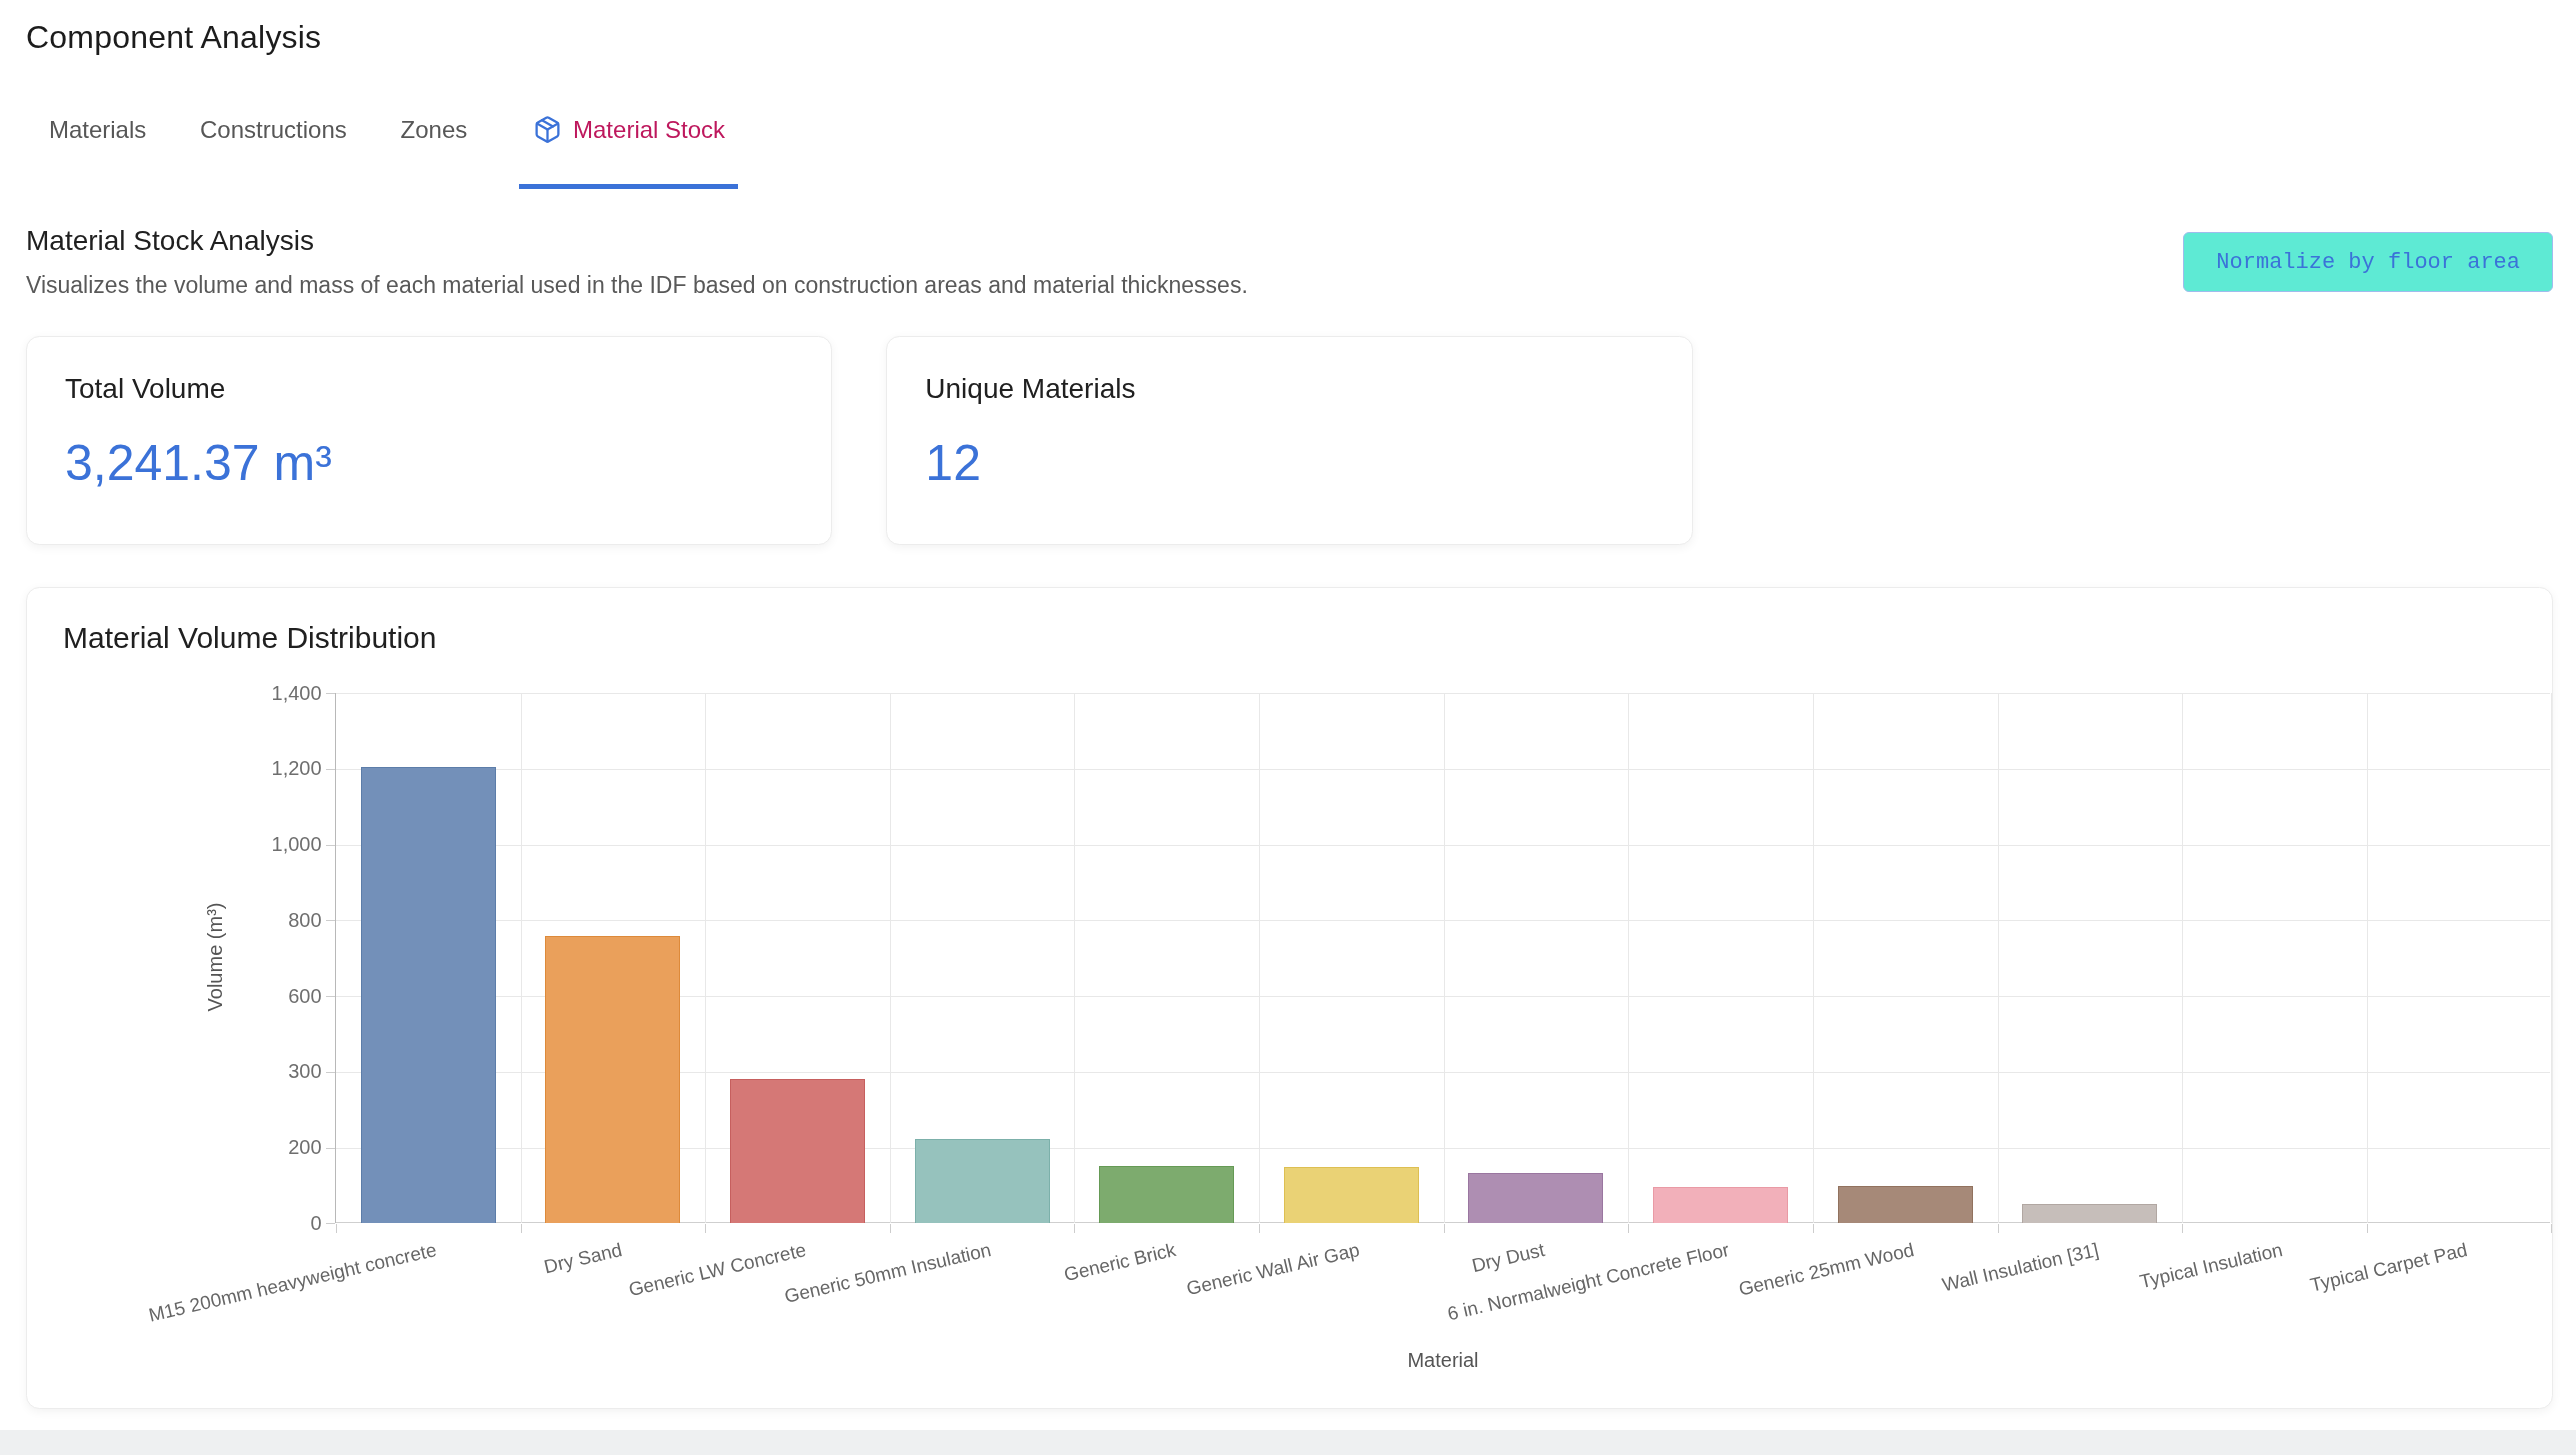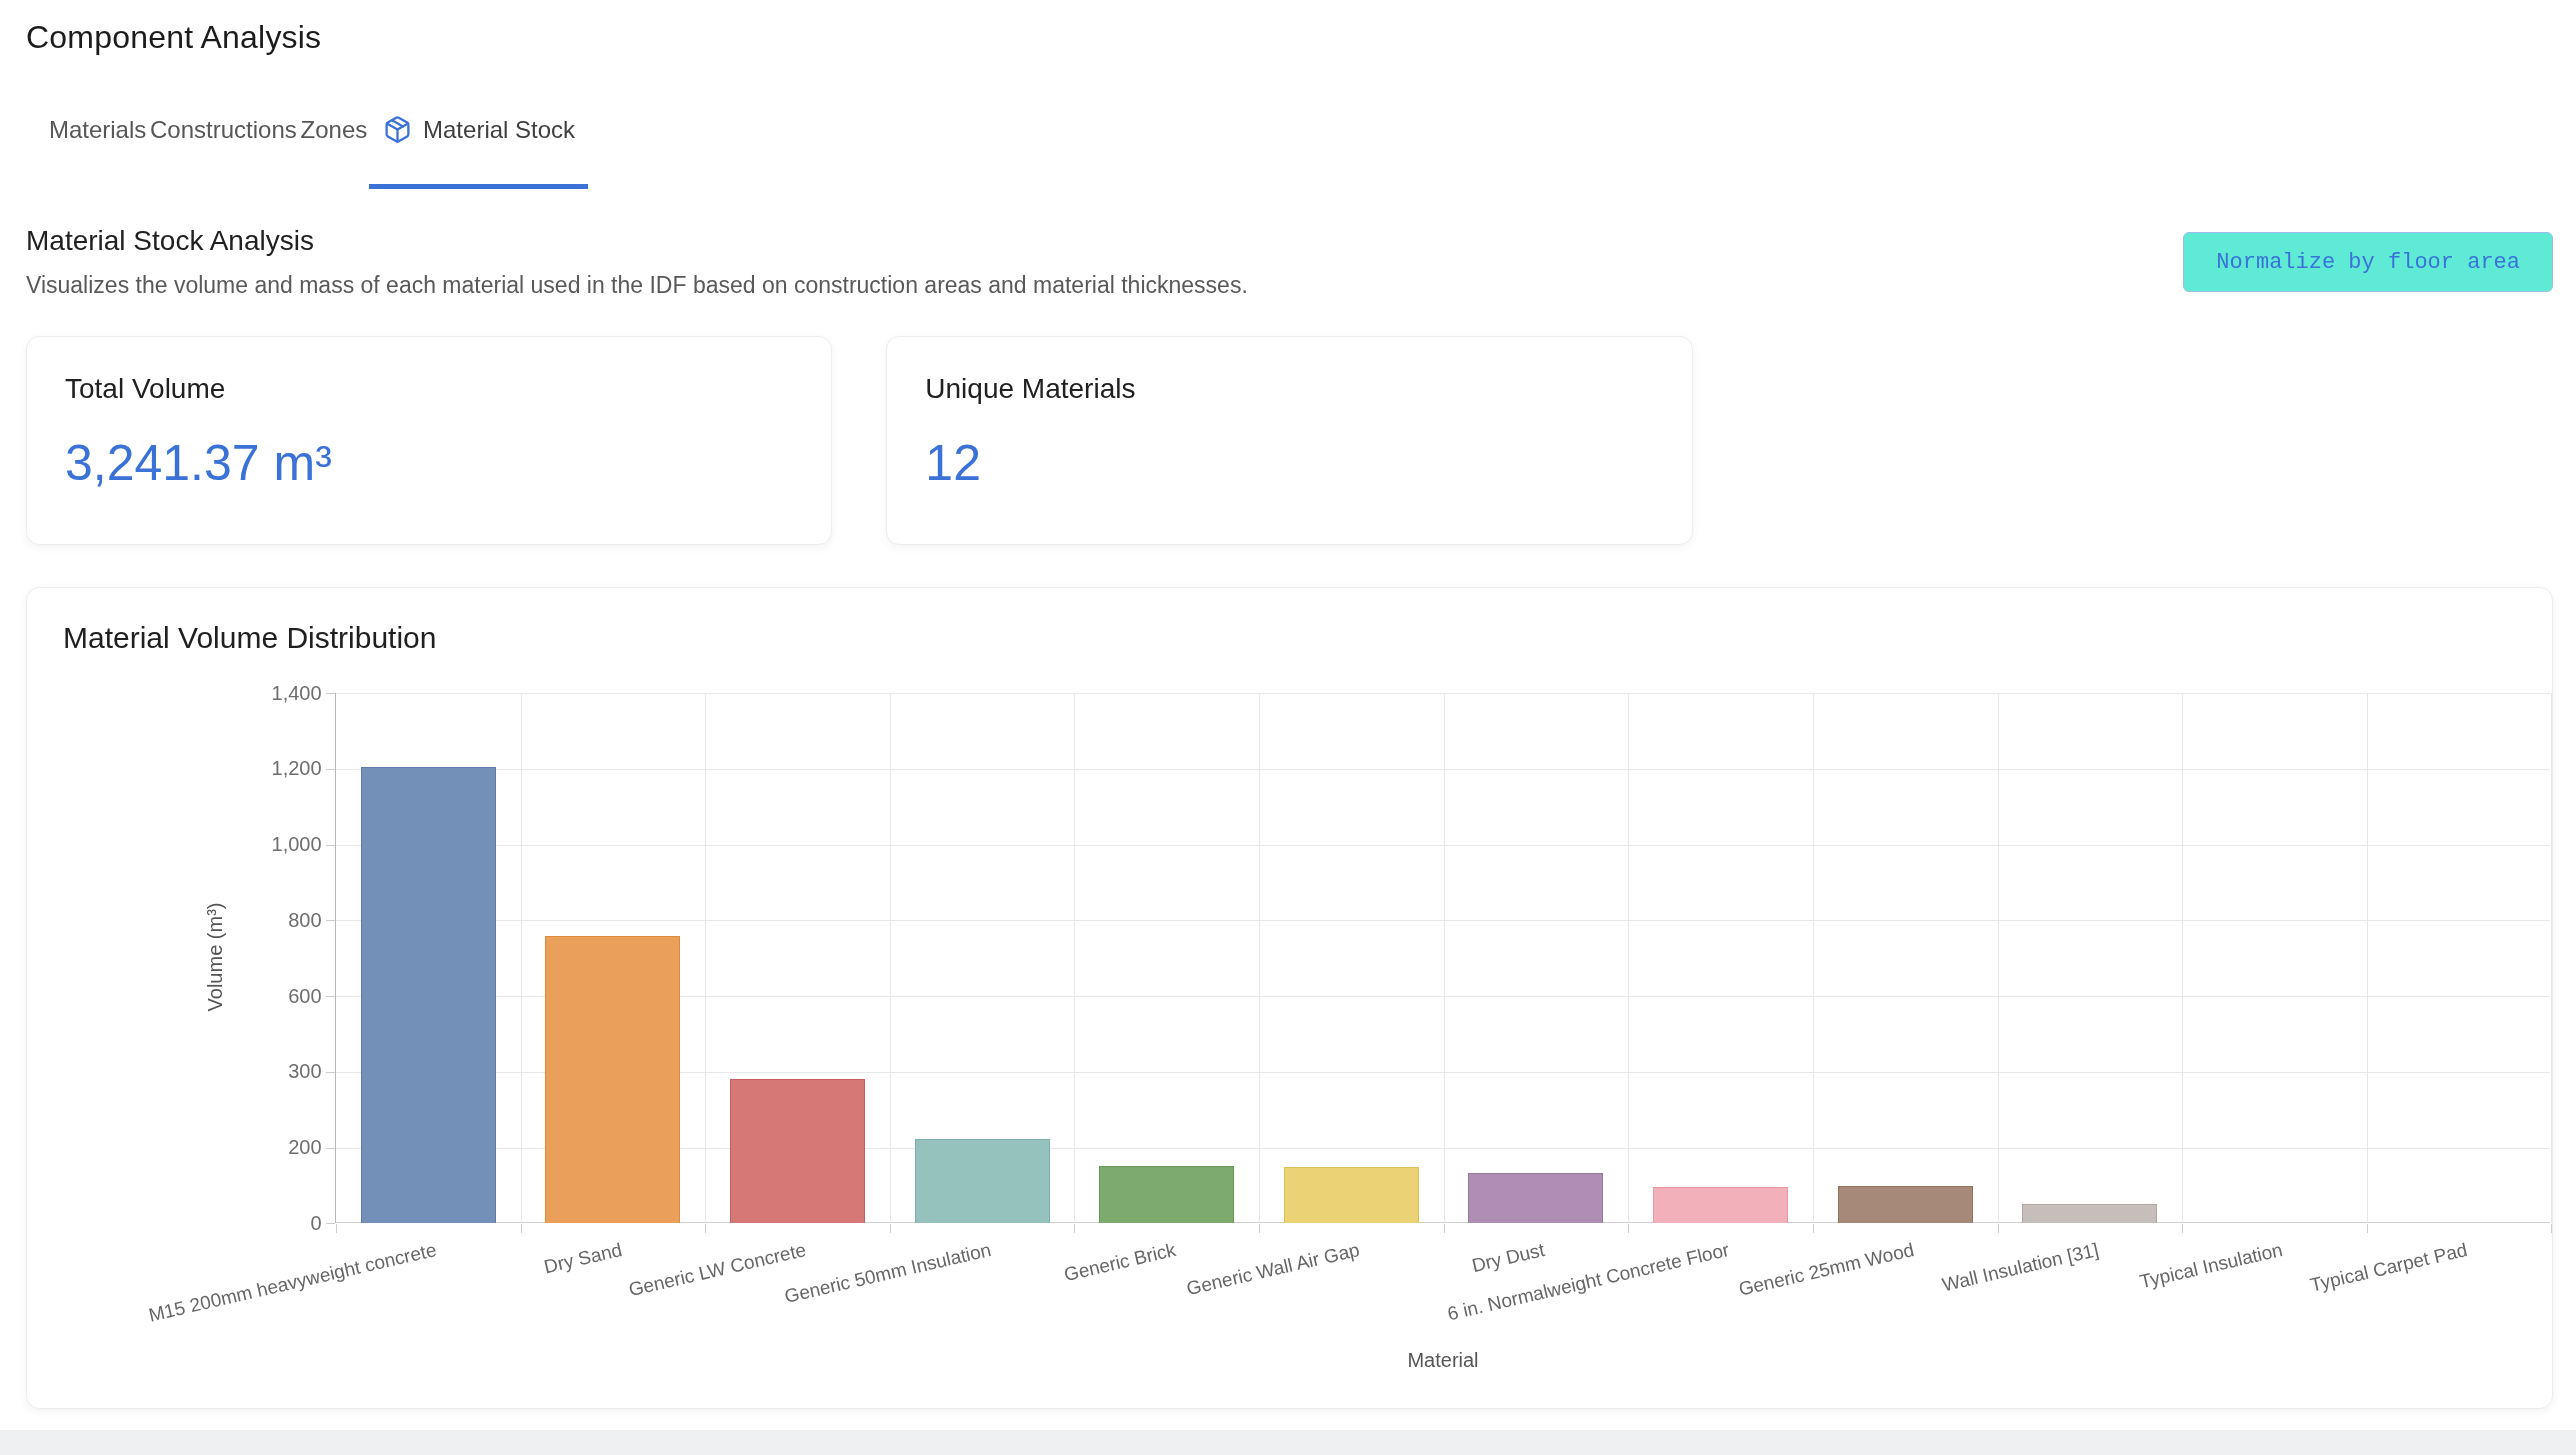--- a/index.html
+++ b/index.html
@@ -5,24 +5,24 @@
   * { margin:0; padding:0; box-sizing:border-box; }
   html,body { width:2576px; height:1456px; background:#ffffff;
               font-family:"Liberation Sans", sans-serif; color:#1f1f1f; overflow:hidden; }
   .page { position:absolute; inset:0; background:#fff; }
   .content { padding:19px 23px 0 26px; }
 
   
   .app-title { font-size:32px; font-weight:500; color:#1c1c1c; letter-spacing:0.2px; }
 
   
-  .tabbar { display:flex; align-items:flex-end; margin-top:59px; padding-left:21px; }
+  .tabbar { display:flex; align-items:flex-end; gap:50px; margin-top:59px; padding-left:21px; }
   .tab { display:flex; align-items:center; gap:11.5px; font-size:24px; color:#575757;
          padding:0 1.9px 40px 1.9px; cursor:pointer; border-bottom:5.8px solid transparent; }
-  .tab.active { color:#404040; padding-left:13.4px; padding-right:13.4px; border-bottom-color:#3b72d8; }
+  .tab.active { color:#be185d; padding-left:13.4px; padding-right:13.4px; border-bottom-color:#3b72d8; }
   .tab .icon svg { display:block; }
 
   
   .section-head { display:flex; justify-content:space-between; align-items:center; margin-top:36px;gap:8px; }
   .section-title { font-size:28px; font-weight:500; color:#202020; }
   .section-desc { font-size:23px; color:#595959; margin-top:15.3px; }
   .btn-outline { background:#5eead4; border:1.9px solid #9fbced; border-radius:6px; color:#3b72d8;
                  font-size:22px; font-family:Liberation Mono, monospace; padding:16.3px 32px; cursor:pointer; margin-right:0; }
 
   

